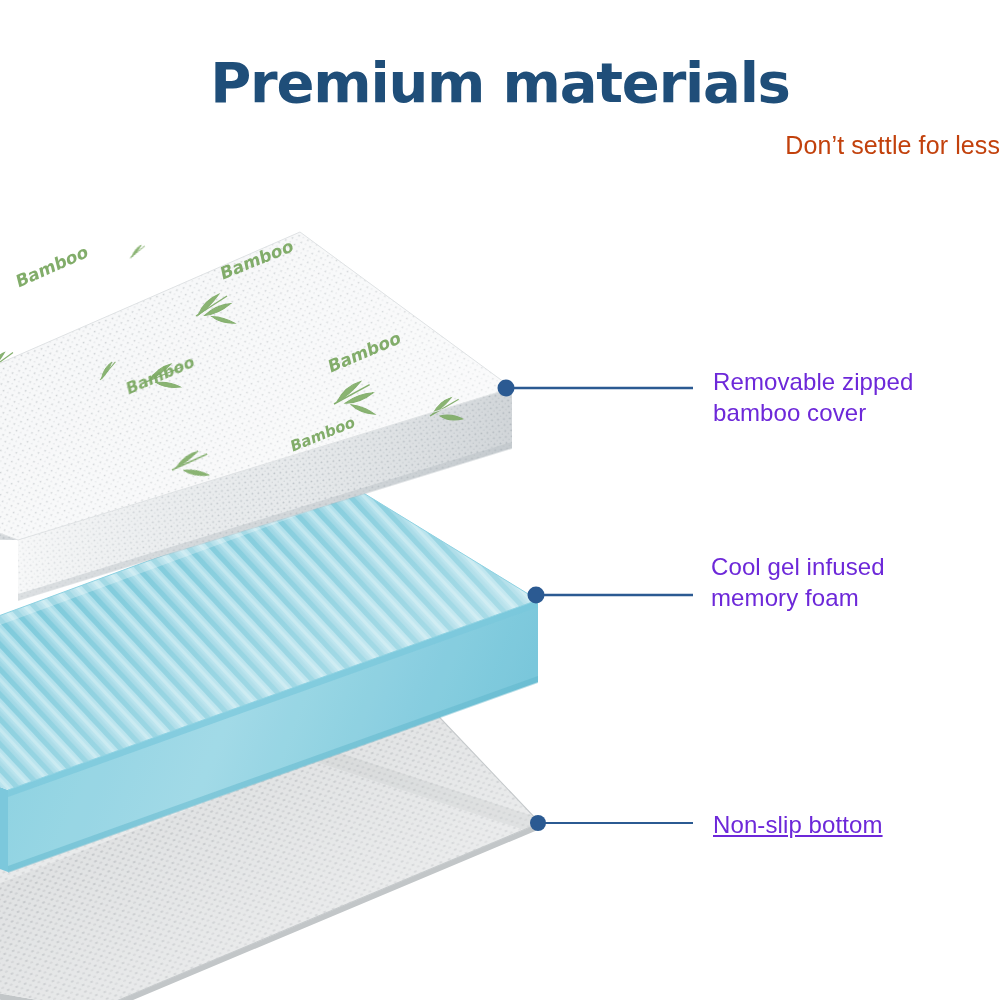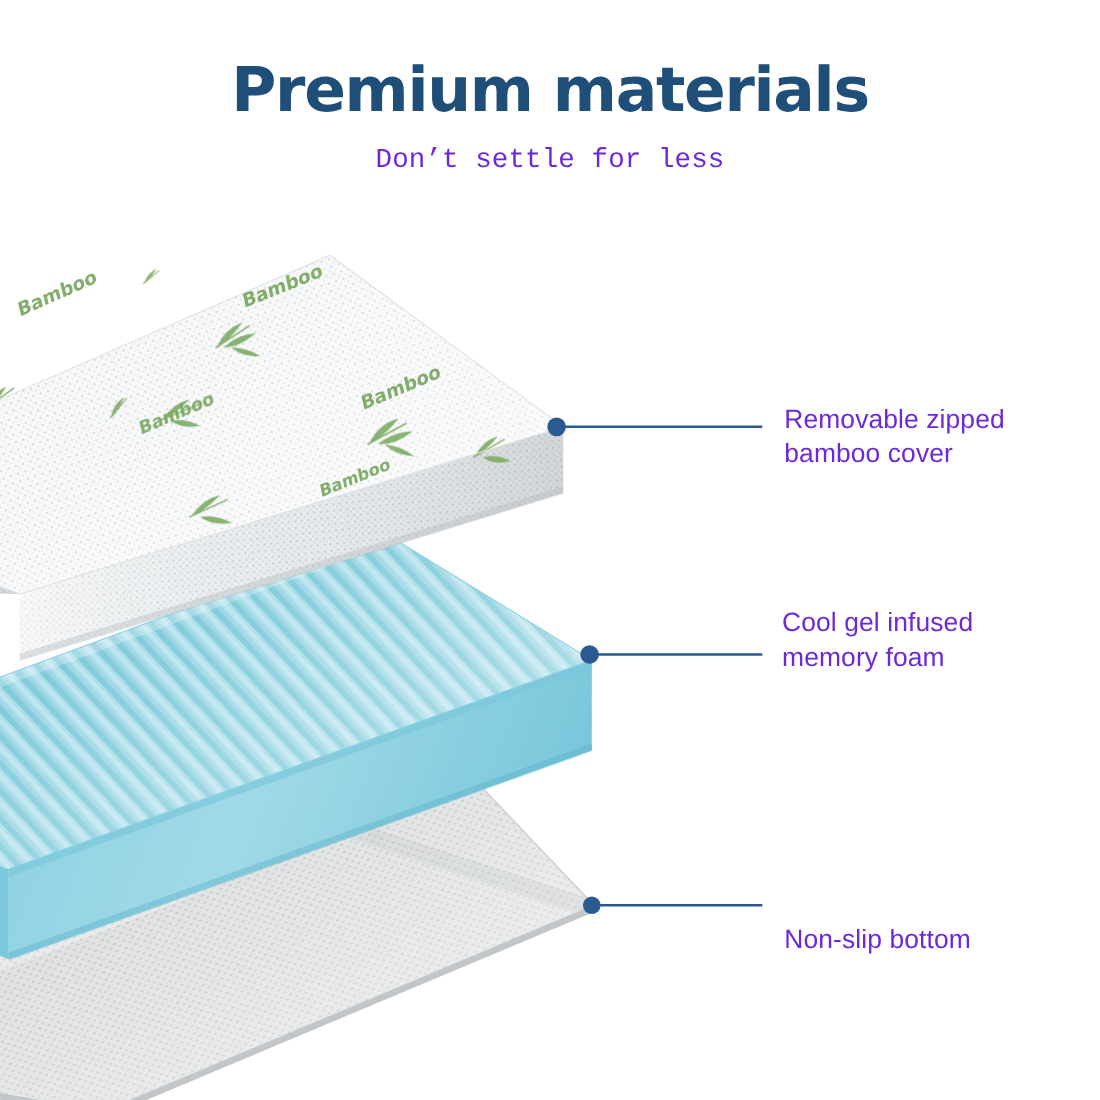--- a/index.html
+++ b/index.html
@@ -35,26 +35,27 @@
     font-family: "DejaVu Sans", sans-serif;
     font-size: 56px;
     font-weight: bold;
     letter-spacing: -1.2px;
     color: #1f4e79;
     line-height: 1.05;
     margin: 0;
     padding: 0;
   }
   .page-subtitle {
-    font-family: Liberation Mono, monospace;
+    font-family: Liberation Sans, sans-serif;
     font-size: 25px;
     font-weight: normal;
-    color: #6d28d9;
+    color: #c2410c;
     margin: 18px 0 0 0;
     letter-spacing: 0.1px;
+    text-align: right;
   }
 
   
   .diagram {
     position: absolute;
     left: 0;
     top: 0;
     width: 1000px;
     height: 1000px;
   }
@@ -65,21 +66,21 @@
     position: absolute;
     font-family: "Liberation Sans", sans-serif;
     font-size: 24px;
     line-height: 1.28;
     color: #6d28d9;
     white-space: pre-line;
     letter-spacing: 0.1px;
   }
   #callout-cover  { left: 713px; top: 367px; }
   #callout-gel    { left: 711px; top: 552px; }
-  #callout-bottom { left: 713px; top: 840px; }
+  #callout-bottom { left: 713px; top: 810px; text-decoration: underline; }
 </style>
 </head>
 <body>
 
 <div id="stage">
 
   <div class="diagram">
     <svg width="1000" height="1000" viewBox="0 0 1000 1000" xmlns="http://www.w3.org/2000/svg">
       <defs>
 

